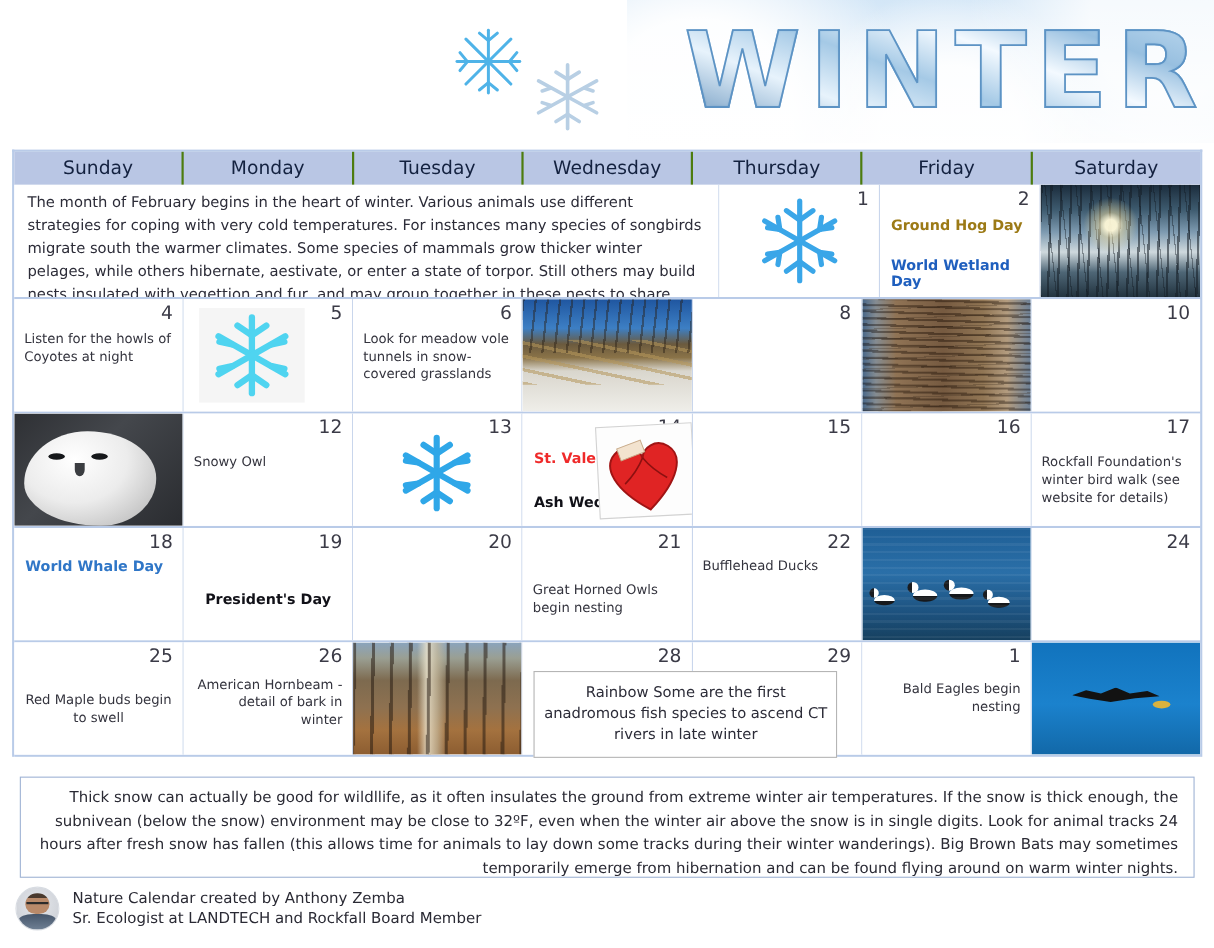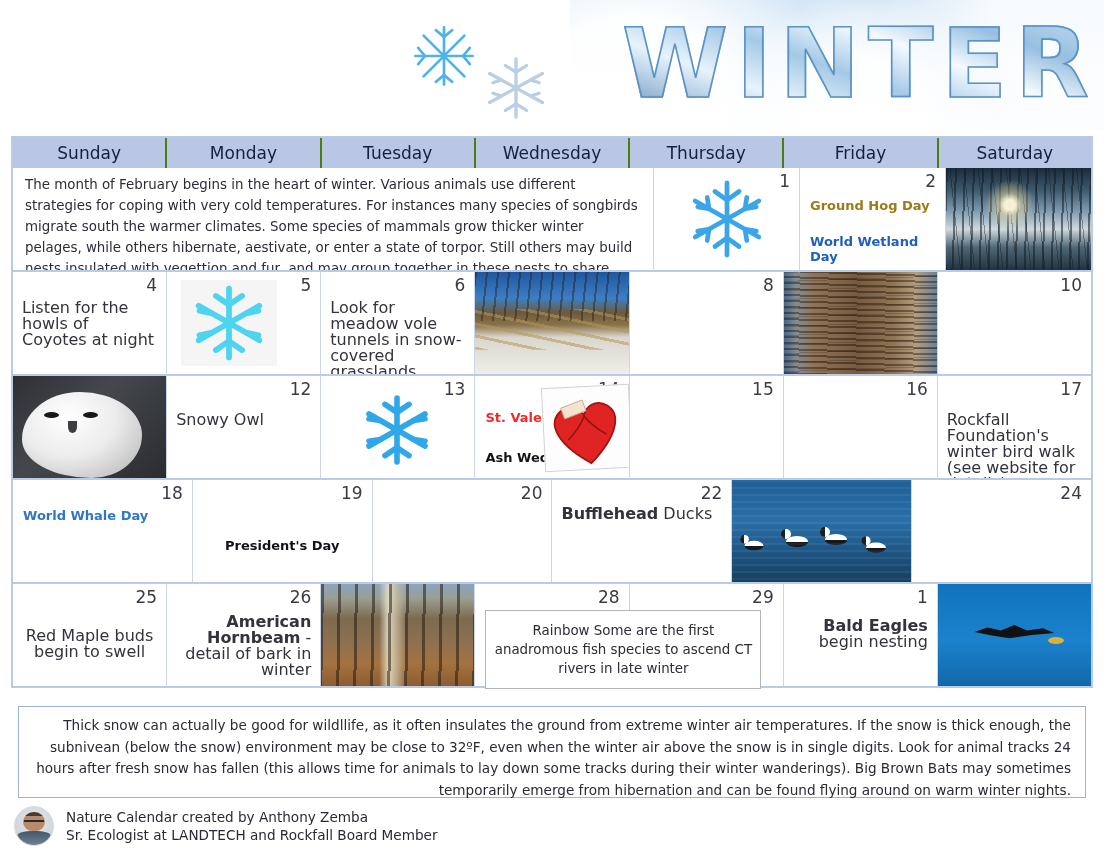--- a/index.html
+++ b/index.html
@@ -136,28 +136,28 @@
     right: 9px;
     font-size: 17px;
     color: #3b3b47;
     font-family: "DejaVu Sans", sans-serif;
     z-index: 6;
   }
   .note {
     position: absolute;
     left: 9px; right: 9px;
     top: 28px;
-    font-size: 16px;
+    font-size: 12px;
     line-height: 16px;
     color: #33333d;
     font-family: "DejaVu Sans", sans-serif;
   }
   .note.center { text-align: center; }
   .note.mid { top: 36px; }
-  .note b { font-weight: 700; }
+  .note b { font-weight: 400; }
 
   .holiday {
     position: absolute;
     left: 10px;
     font-size: 13px;
     font-weight: 700;
     font-family: "DejaVu Sans", sans-serif;
     z-index: 6;
   }
   .h-gold  { color: #9c7a16; top: 30px; }
@@ -592,20 +592,24 @@
 
     <div class="cell">
       <div class="daynum">19</div>
       <div class="holiday h-pres">President's Day</div>
     </div>
 
     <div class="cell">
       <div class="daynum">20</div>
     </div>
 
+    <div class="cell">
+      <div class="daynum">21</div>
+      <div class="note" style="top:48px;">Great Horned Owls begin nesting</div>
+    </div>
 
     <div class="cell">
       <div class="daynum">22</div>
       <div class="note" style="top:26px;"><b>Bufflehead</b><span> Ducks</span></div>
     </div>
 
     <div class="cell">
       <div class="photo ph-ducks">
         <div class="duck d1"></div>
         <div class="duck d2"></div>

